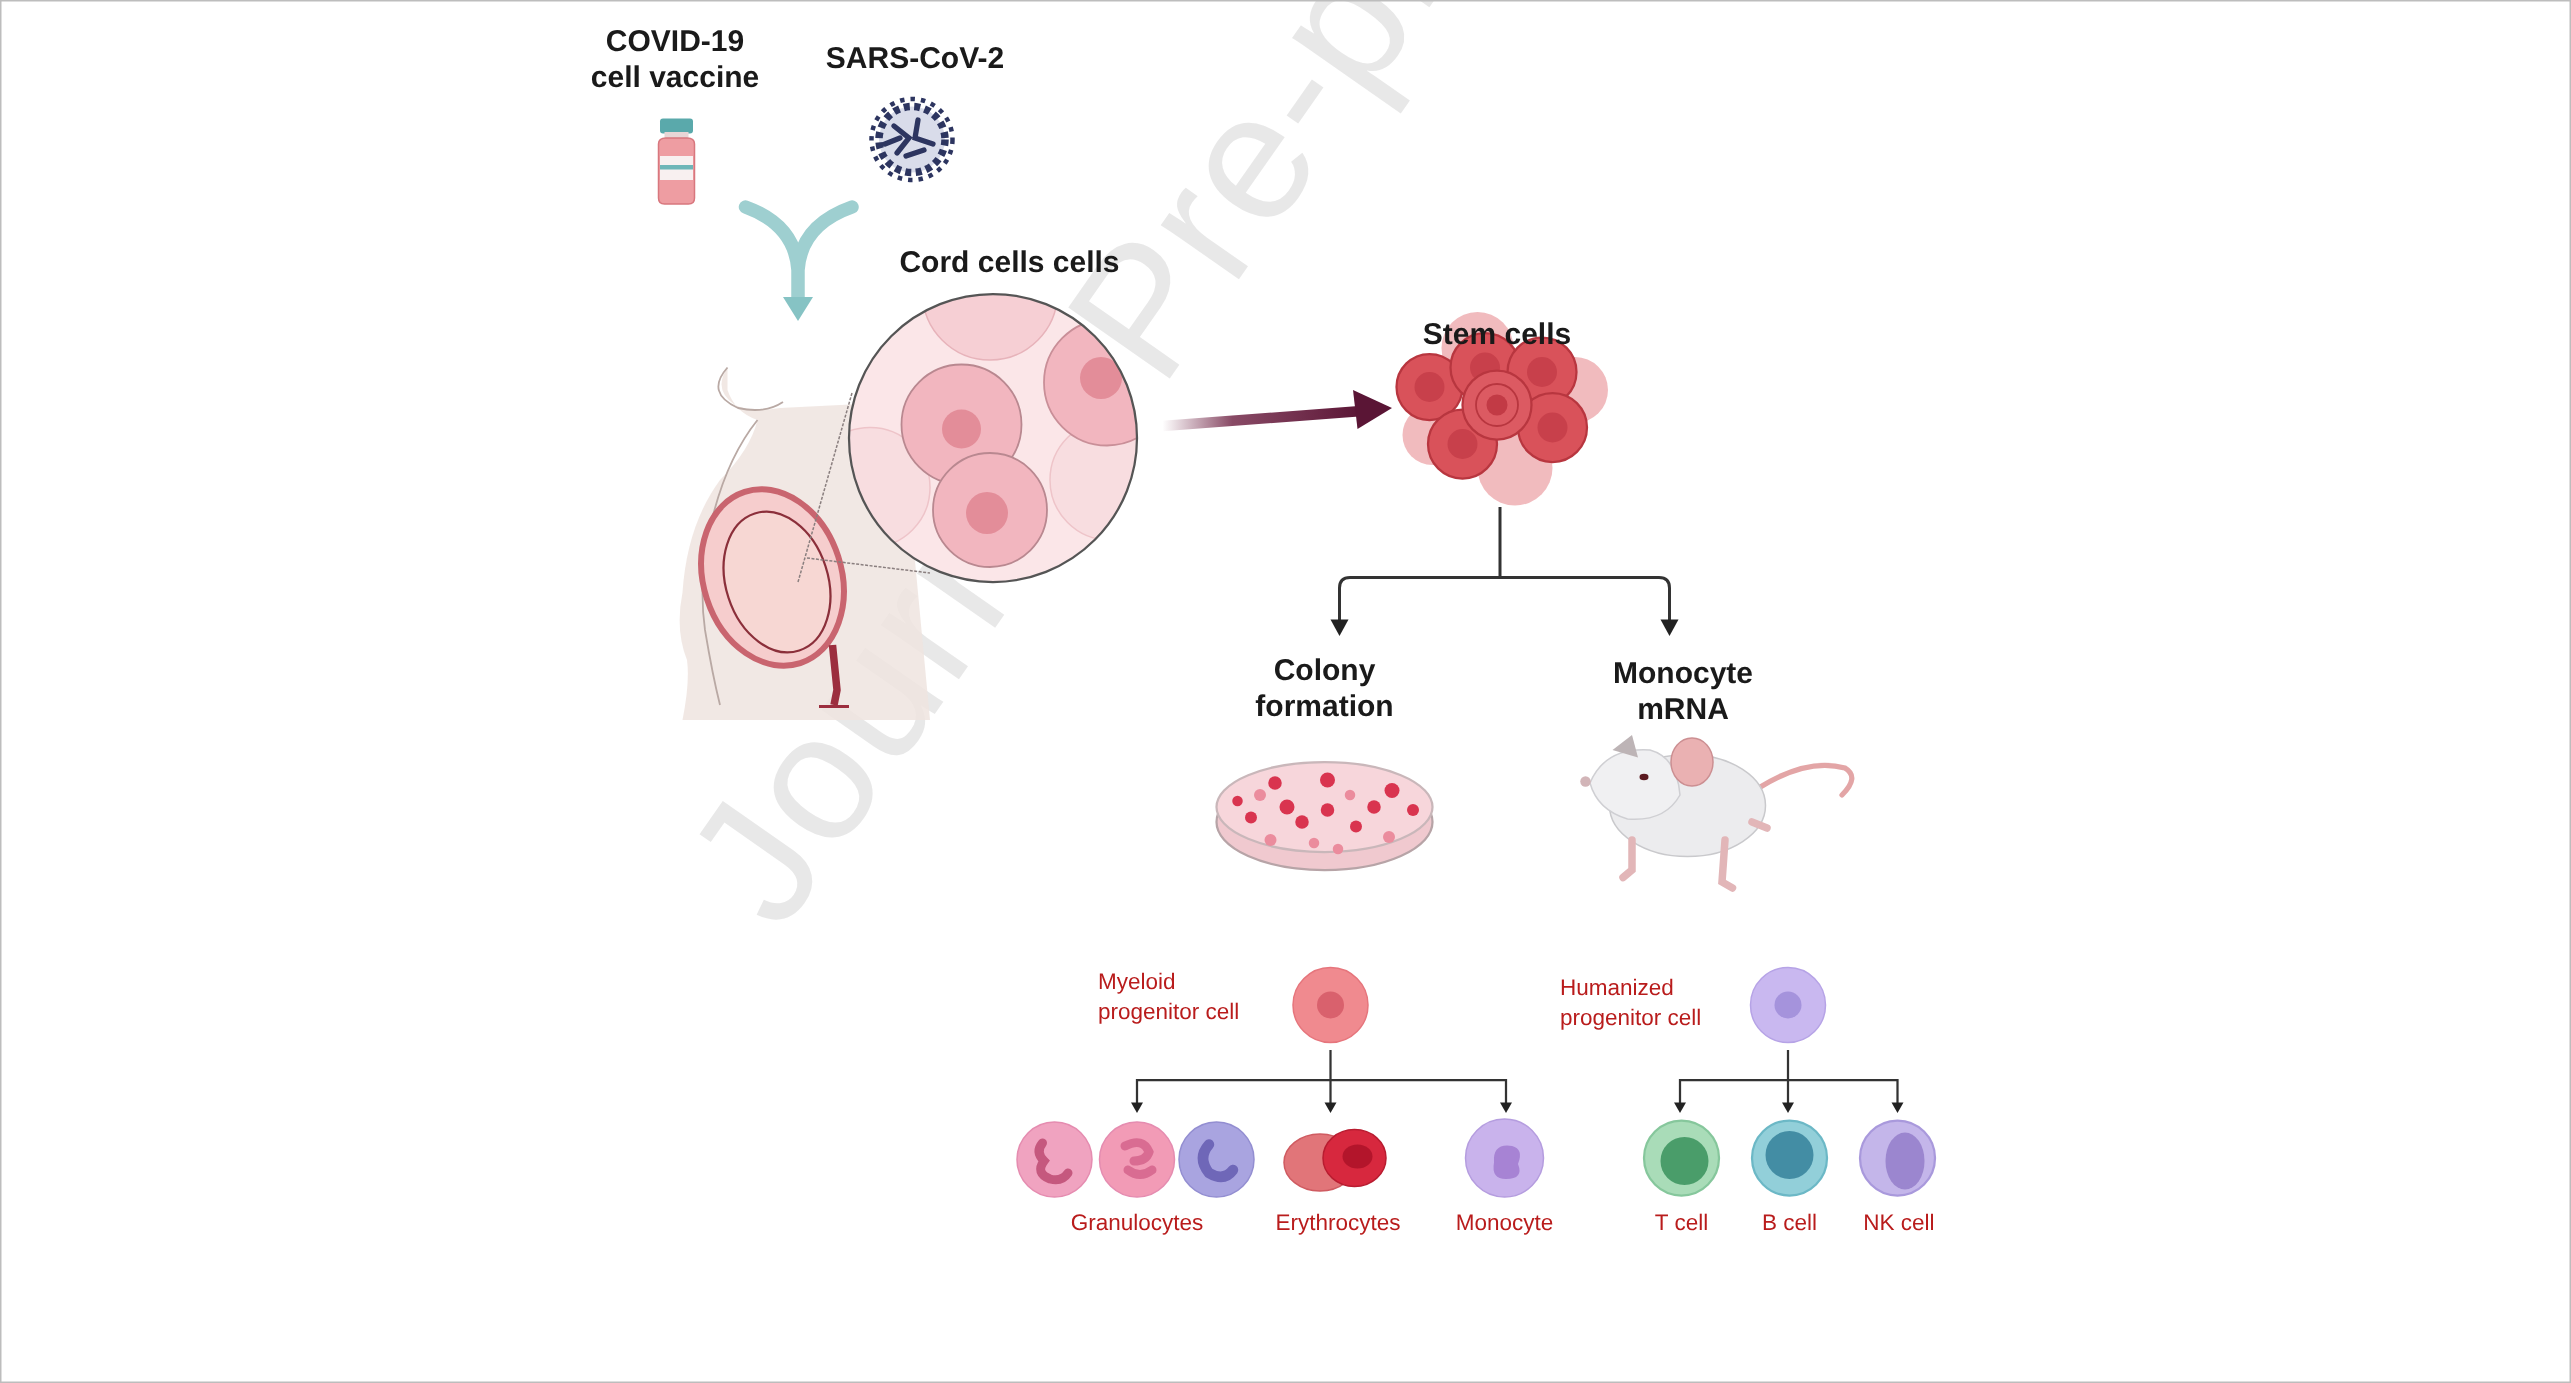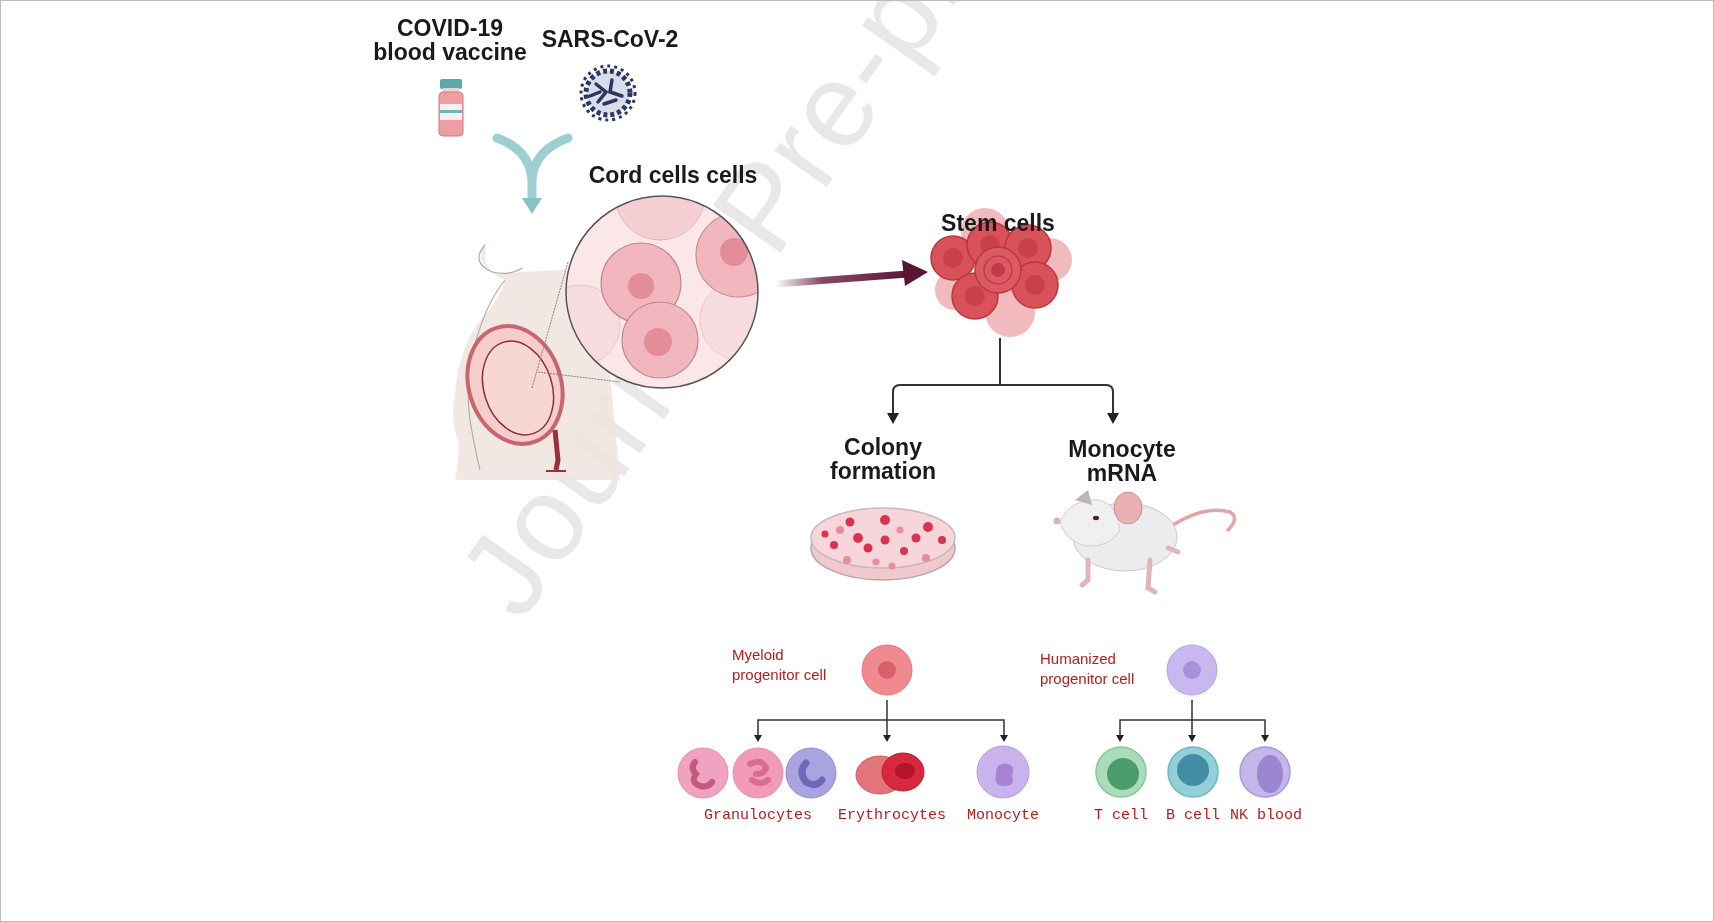--- a/index.html
+++ b/index.html
@@ -1,21 +1,21 @@
 <!DOCTYPE html>
 <html><head>
 <meta charset="utf-8">
 <style>
   html, body { margin:0; padding:0; background:#ffffff; }
   body { width:1714px; height:922px; position:relative; overflow:hidden; font-family:"Liberation Sans", sans-serif; }
   .frame { position:absolute; left:0; top:0; width:1712px; height:920px; border:1px solid #bdbdbd; background:#ffffff; }
   svg.main { position:absolute; left:0; top:0; }
-  .lbl-bold { position:absolute; font-weight:bold; color:#1a1a1a; text-align:center; line-height:24px; font-size:23px; white-space:nowrap; }
+  .lbl-bold { position:absolute; font-weight:bold; color:#1a1a1a; text-align:center; line-height:24px; font-size:20px; white-space:nowrap; }
   .lbl { position:absolute; color:#b91c1c; font-size:15px; line-height:20px; white-space:nowrap; }
-  .lbl-c { text-align:center;font-family:Liberation Mono, monospace; }
+  .lbl-c { text-align:center; }
   .watermark { position:absolute; left:430px; top:560px; font-size:120px; color:rgba(190,190,190,0.35); transform:rotate(-55deg); transform-origin:left top; white-space:nowrap; font-family:"Liberation Sans", sans-serif; letter-spacing:2px; }
 </style>
 </head>
 <body>
 
 <div class="frame"></div>
 
 <div class="watermark">Journal Pre-proof</div>
 
 <svg class="main" width="1714" height="922" viewBox="0 0 1714 922">
@@ -215,21 +215,21 @@
     <circle cx="1193" cy="770" r="16" fill="#438da4"></circle>
   </g>
   <g>
     <circle cx="1265" cy="772" r="25" fill="#c4b6ea" stroke="#a999dc" stroke-width="1.5"></circle>
     <ellipse cx="1270" cy="774" rx="13" ry="19" fill="#9b86cf"></ellipse>
   </g>
 </svg>
 
 <div class="lbl-bold" style="left:370px; top:16px; width:160px;">
   <div>COVID-19</div>
-  <div>blood vaccine</div>
+  <div>cell vaccine</div>
 </div>
 <div class="lbl-bold" style="left:530px; top:27px; width:160px;">SARS-CoV-2</div>
 <div class="lbl-bold" style="left:578px; top:163px; width:190px;">Cord cells cells</div>
 <div class="lbl-bold" style="left:918px; top:169px; width:160px;margin-top:42px;">Stem cells</div>
 
 <div class="lbl-bold" style="left:813px; top:435px; width:140px;">
   <div>Colony</div>
   <div>formation</div>
 </div>
 <div class="lbl-bold" style="left:1042px; top:437px; width:160px;">
@@ -244,13 +244,13 @@
 <div class="lbl" style="left:1040px; top:649px;">
   <div>Humanized</div>
   <div>progenitor cell</div>
 </div>
 
 <div class="lbl lbl-c" style="left:697px; top:806px; width:122px;">Granulocytes</div>
 <div class="lbl lbl-c" style="left:832px; top:806px; width:120px;">Erythrocytes</div>
 <div class="lbl lbl-c" style="left:955px; top:806px; width:96px;">Monocyte</div>
 <div class="lbl lbl-c" style="left:1086px; top:806px; width:70px;">T cell</div>
 <div class="lbl lbl-c" style="left:1158px; top:806px; width:70px;">B cell</div>
-<div class="lbl lbl-c" style="left:1228px; top:806px; width:76px;">NK blood</div>
+<div class="lbl lbl-c" style="left:1228px; top:806px; width:76px;">NK cell</div>
 
 </body></html>

